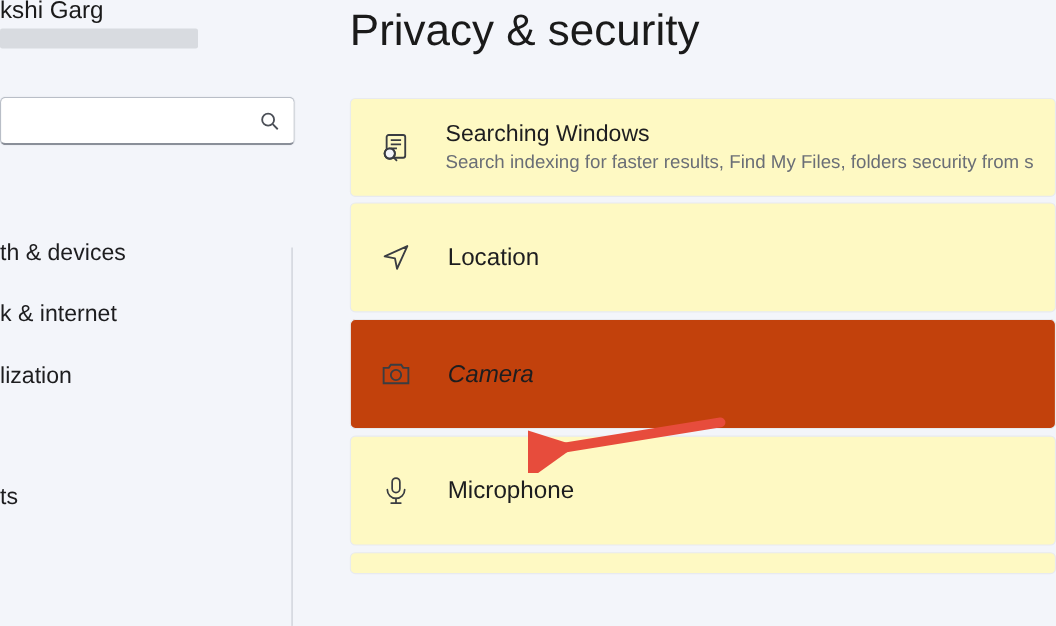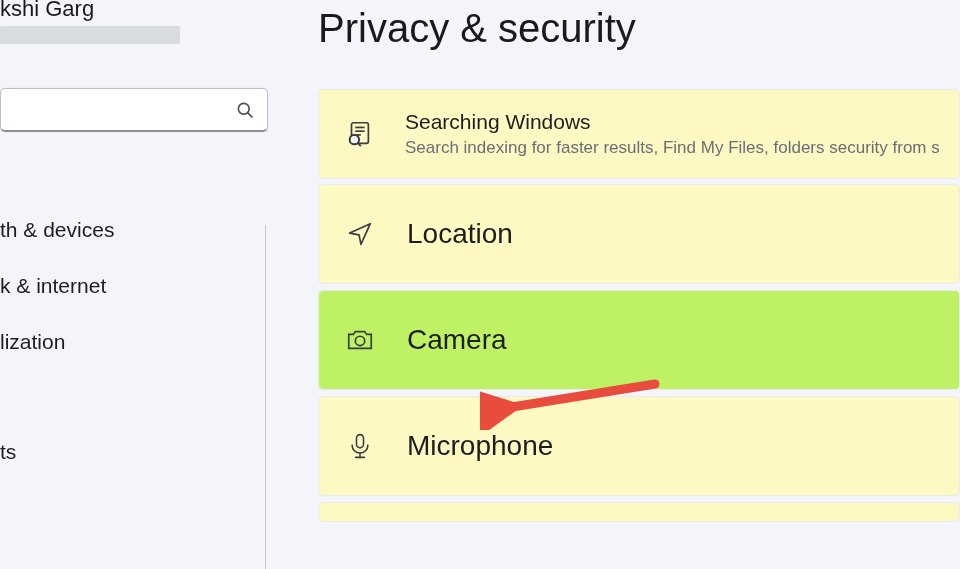--- a/index.html
+++ b/index.html
@@ -90,36 +90,36 @@
       background: #fef9c3;
       border: 1px solid #e8eaef;
       border-radius: 5px;
       padding: 20px 24px;
       display: flex;
       align-items: center;
       gap: 30px;
       margin-bottom: 5px;
       min-height: 78px;
     }
-    .card.hover { background: #bef264; }
+    .card.hover { background: #c2410c; font-style: italic; }
     .card .icon-slot {
       width: 32px; height: 32px; display: flex; align-items: center; justify-content: center; color: #3a3d42;
       flex-shrink: 0;
     }
     .card .texts { display: flex; flex-direction: column; gap: 4px; }
     .card .title { font-size: 21px; font-weight: 400; color: #1d1d1f; }
     .card .desc { font-size: 17px; color: #6a6e76; white-space: nowrap; overflow: hidden; }
     .section-header {
       font-size: 20px;
       font-weight: 600;
       color: #1d1d1f;
       margin: 26px 0 14px 0;
     }
     .card.perm { min-height: 100px; padding: 32px 24px; margin-bottom: 6px; }
-    .card.perm .title { font-size: 28px; }
+    .card.perm .title { font-size: 22px; }
     .card.perm .icon-slot { width: 34px; height: 34px; }
     .arrow-annot {
       position: absolute;
       left: 480px;
       top: 370px;
       pointer-events: none;
     }
     svg { display: block; }
   </style>
 </head>

